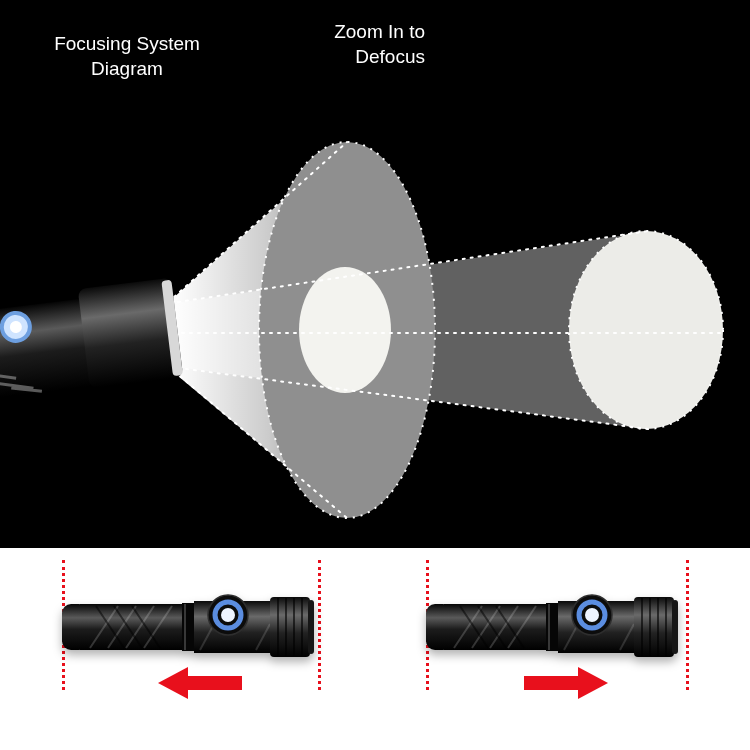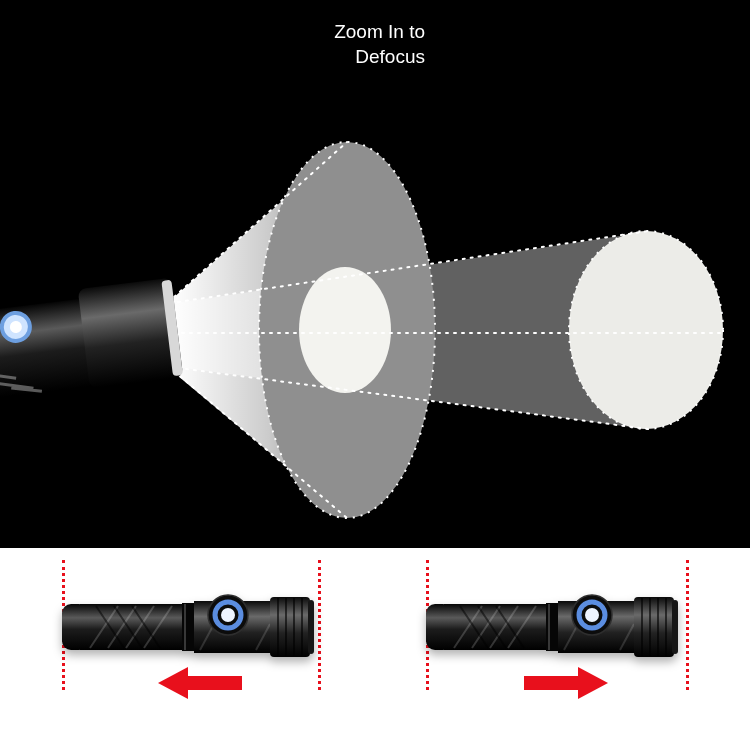--- a/index.html
+++ b/index.html
@@ -99,20 +99,22 @@
       <g transform="rotate(-7 90 340)">
         <rect x="-30" y="298" width="122" height="88" rx="10" fill="url(#gBody)"></rect>
         <path d="M-6 372 l34 9 M6 378 l30 7 M-14 362 l26 7" stroke="rgba(255,255,255,0.35)" stroke-width="3" fill="none"></path>
         <rect x="84" y="288" width="94" height="100" rx="8" fill="url(#gHead)"></rect>
         <rect x="168" y="290" width="10" height="96" rx="4" fill="#d8d8d8"></rect>
         <circle cx="18" cy="318" r="14" fill="#cfe4ff" stroke="#6d9fe0" stroke-width="4"></circle>
         <circle cx="18" cy="318" r="6" fill="#ffffff"></circle>
       </g>
     </svg>
 
+    <div class="heading heading-1">Focusing System
+Diagram</div>
     <div class="heading heading-2">Zoom In to
 Defocus</div>
   </div>
 
   <div>
 
     <div class="guide guide-l1"></div>
     <div class="guide guide-r1"></div>
 
     <svg class="flash flash-left" viewBox="0 0 256 78">

